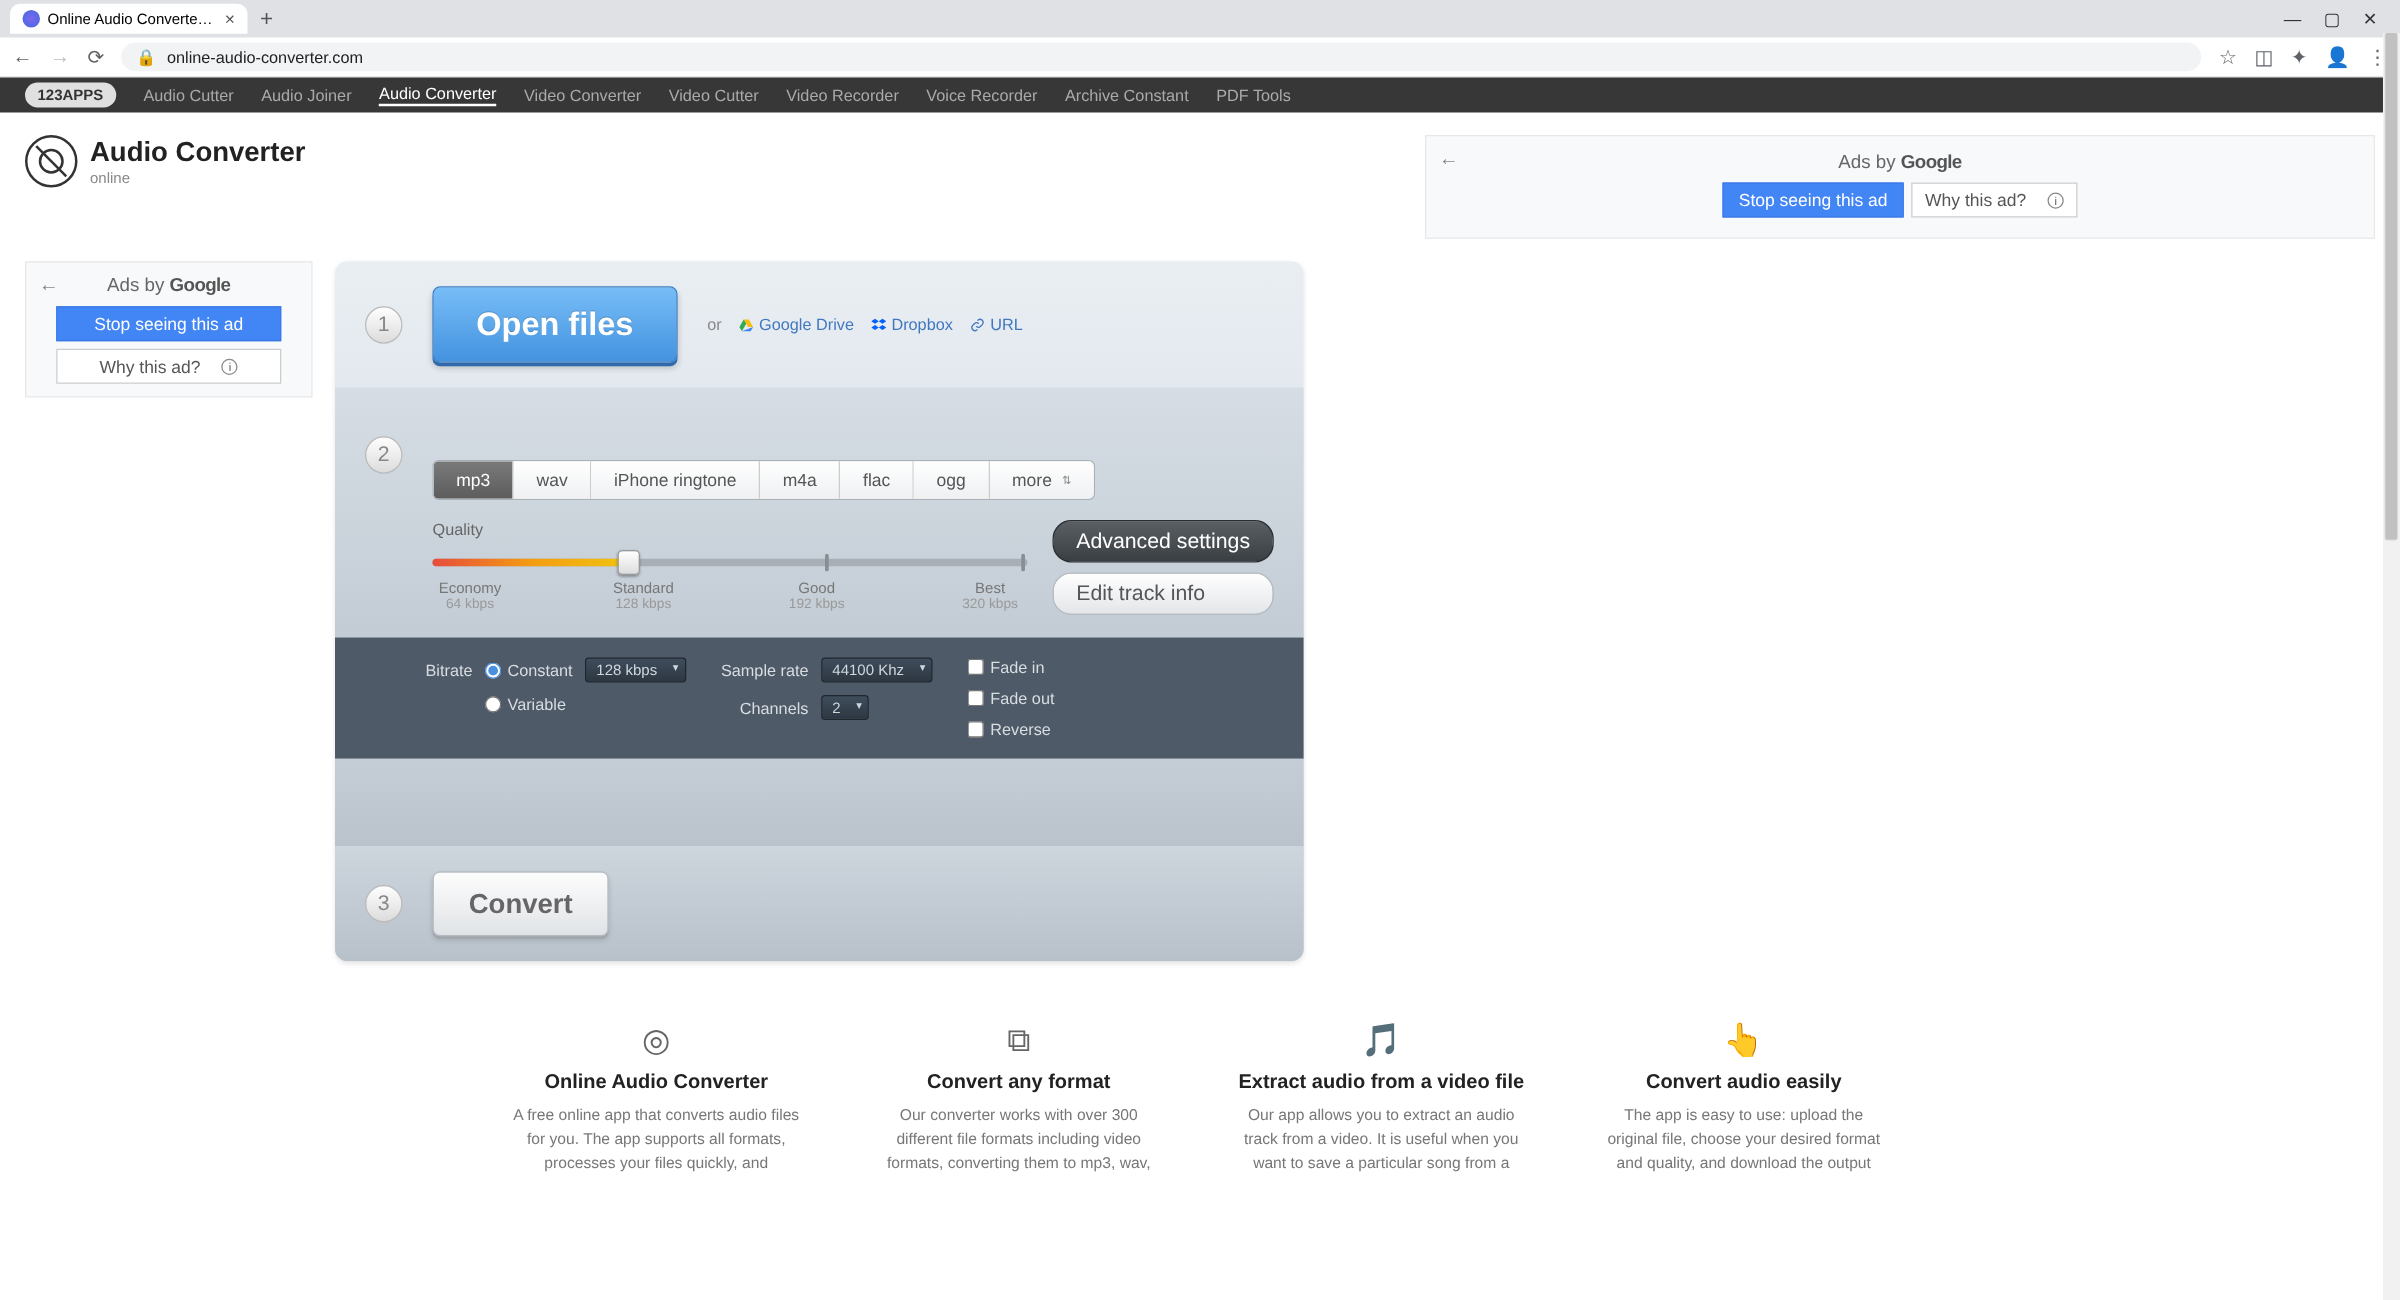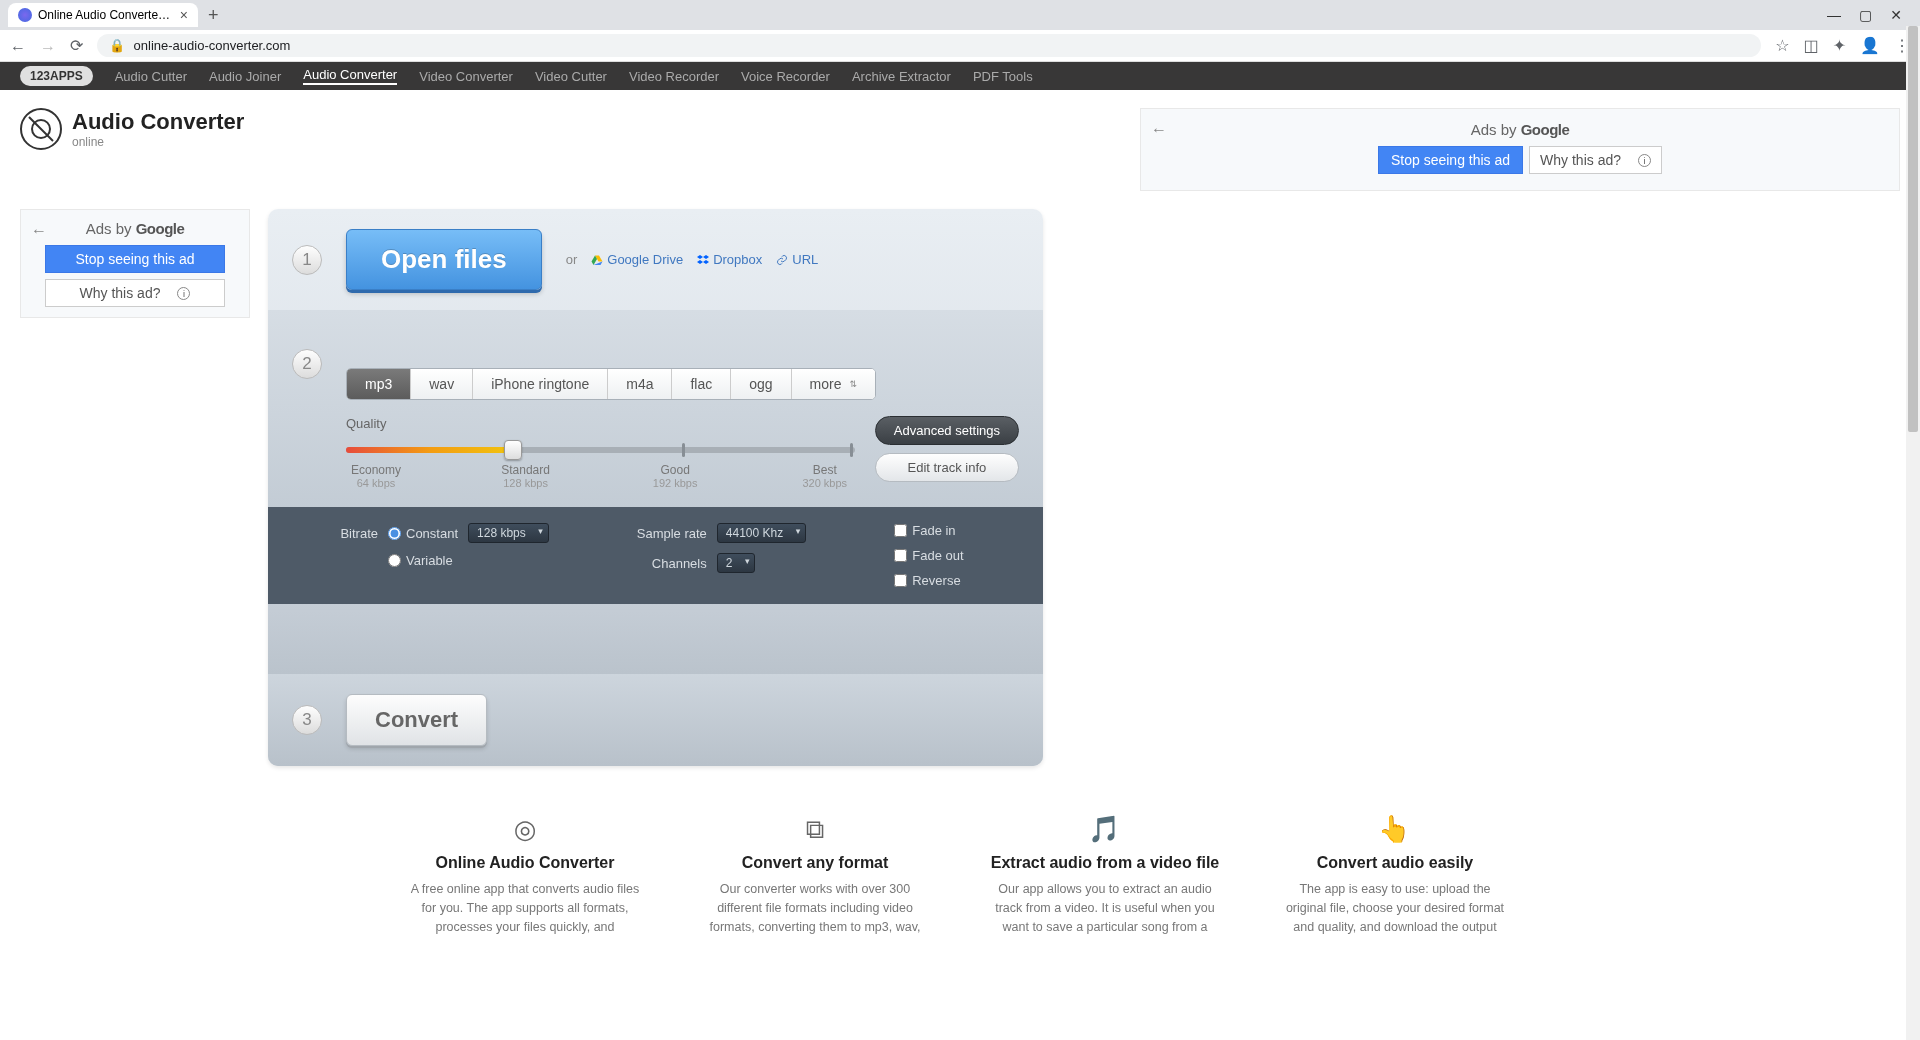--- a/index.html
+++ b/index.html
@@ -81,26 +81,26 @@
 .slider-track { position:relative; height:6px; border-radius:3px; background:#a8afb6; }
 .slider-fill { position:absolute; left:0; top:0; height:100%; border-radius:3px; background: linear-gradient(90deg,#e74c3c,#f39c12,#f1c40f); }
 .slider-fill::after{content:"";position:absolute;right:-1px;top:-5px;width:3px;height:16px;background:#888;border-radius:2px;}
 .slider-thumb { position:absolute; top:-7px; width:18px; height:20px; background:linear-gradient(#fff,#ddd); border:1px solid #999; border-radius:4px; box-shadow:0 1px 2px rgba(0,0,0,0.3); cursor:pointer; }
 .slider-tick { position:absolute; top:-4px; width:3px; height:14px; background:#878e95; border-radius:2px; }
 .quality-labels { display:flex; justify-content:space-between; margin-top:10px; font-size:12px; color:#777; text-align:center; }
 .quality-labels > div { width:60px; }
 .quality-labels .kbps { font-size:11px; color:#999; }
 
 .right-buttons { display:flex; flex-direction:column; gap:8px; }
-.pill-btn { padding:6px 18px; border-radius:15px; font-size:13px; cursor:pointer; text-align:center; border:1px solid; }
+.pill-btn { padding:6px 18px; border-radius:15px; font-size:17px; cursor:pointer; border:1px solid; }
 .pill-dark { background:linear-gradient(#5a5f64,#3a3f44); color:#fff; border-color:#2a2e32; }
 .pill-light { background:linear-gradient(#fefefe,#e3e6e9); color:#555; border-color:#b5bbc1; }
 
 
-.advanced { background:#4e5a67; color:#d8dde2; padding:16px 40px; font-size:13px; display:flex; gap:88px; }
+.advanced { background:#4e5a67; color:#d8dde2; padding:16px 40px; font-size:13px; display:flex; gap:28px; }
 .adv-col { display:flex; flex-direction:column; gap:10px; }
 .adv-row { display:flex; align-items:center; gap:10px; }
 .adv-label { min-width:70px; text-align:right; }
 .adv-select { background:linear-gradient(#3f4d5c,#2d3742); border:1px solid #1f262e; color:#cfd7dd; padding:2px 22px 2px 8px; border-radius:3px; font-size:12px; position:relative; cursor:pointer; }
 .adv-select::after { content:"▾"; position:absolute; right:5px; top:2px; font-size:9px; }
 .adv-radio,.adv-check { display:flex; align-items:center; gap:5px; cursor:pointer; }
 .adv-radio input,.adv-check input { accent-color:#4a90e2; }
 
 
 .step3 { background:linear-gradient(#cdd5dd,#b8c1ca); }
@@ -154,21 +154,21 @@
 
 <div class="site-nav">
   <span class="brand-pill">123APPS</span>
   <a>Audio Cutter</a>
   <a>Audio Joiner</a>
   <a class="active">Audio Converter</a>
   <a>Video Converter</a>
   <a>Video Cutter</a>
   <a>Video Recorder</a>
   <a>Voice Recorder</a>
-  <a>Archive Extractor</a>
+  <a>Archive Constant</a>
   <a>PDF Tools</a>
 </div>
 
 <div class="header-row">
   <div class="app-logo">
     <div class="logo-circle"></div>
     <div class="app-title">
       <h1>Audio Converter</h1>
       <div class="sub">online</div>
     </div>

